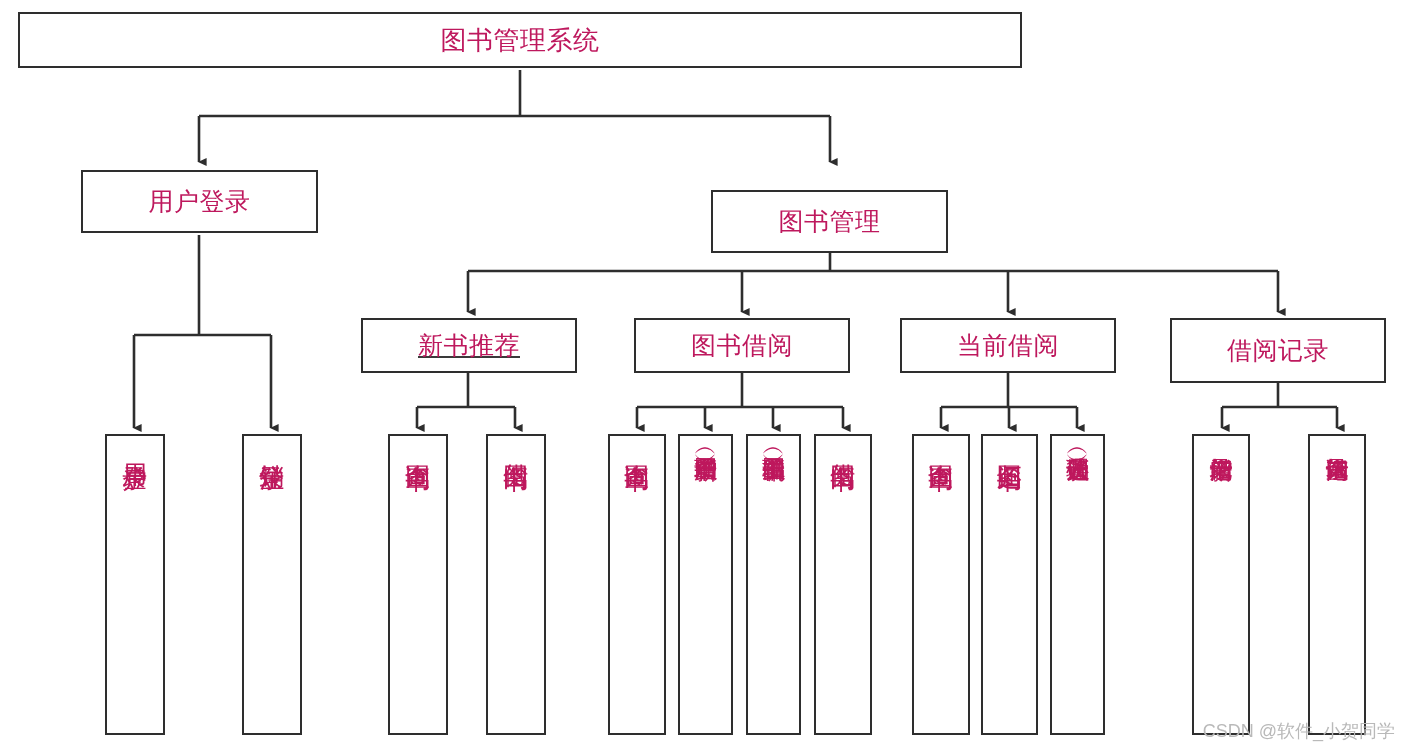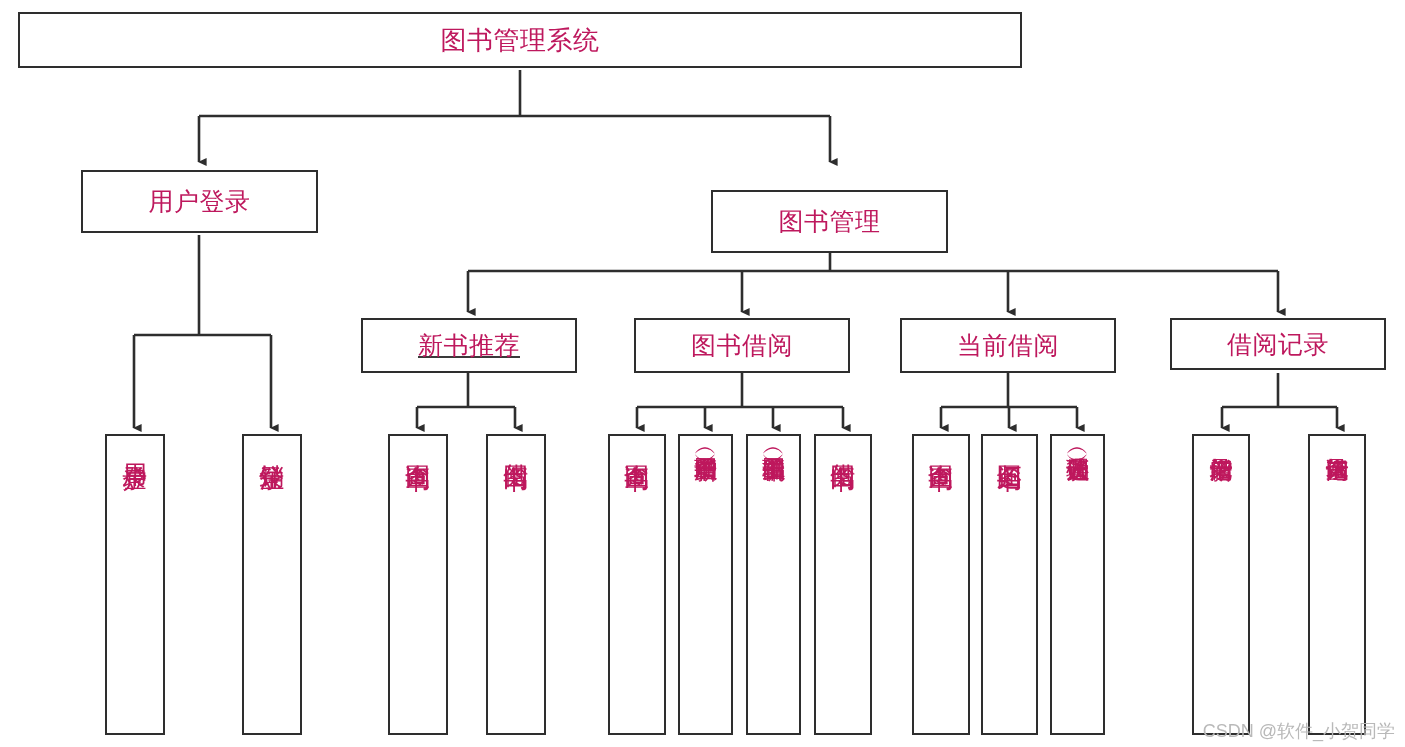--- a/index.html
+++ b/index.html
@@ -155,21 +155,21 @@
   </div>
 
   <div class="node horiz" style="left:634px; top:318px; width:216px; height:55px;">
     <span class="node-label">图书借阅</span>
   </div>
 
   <div class="node horiz" style="left:900px; top:318px; width:216px; height:55px;text-align:right;">
     <span class="node-label">当前借阅</span>
   </div>
 
-  <div class="node horiz" style="left:1170px; top:318px; width:216px; height:52px;">
+  <div class="node horiz" style="left:1170px; top:318px; width:216px; height:65px;">
     <span class="node-label">借阅记录</span>
   </div>
 
   <div class="node vert" style="left:105px; top:434px; width:60px; height:301px;">
     <span class="node-label">用户登录</span>
   </div>
 
   <div class="node vert" style="left:242px; top:434px; width:60px; height:301px;">
     <span class="node-label">注销登录</span>
   </div>

